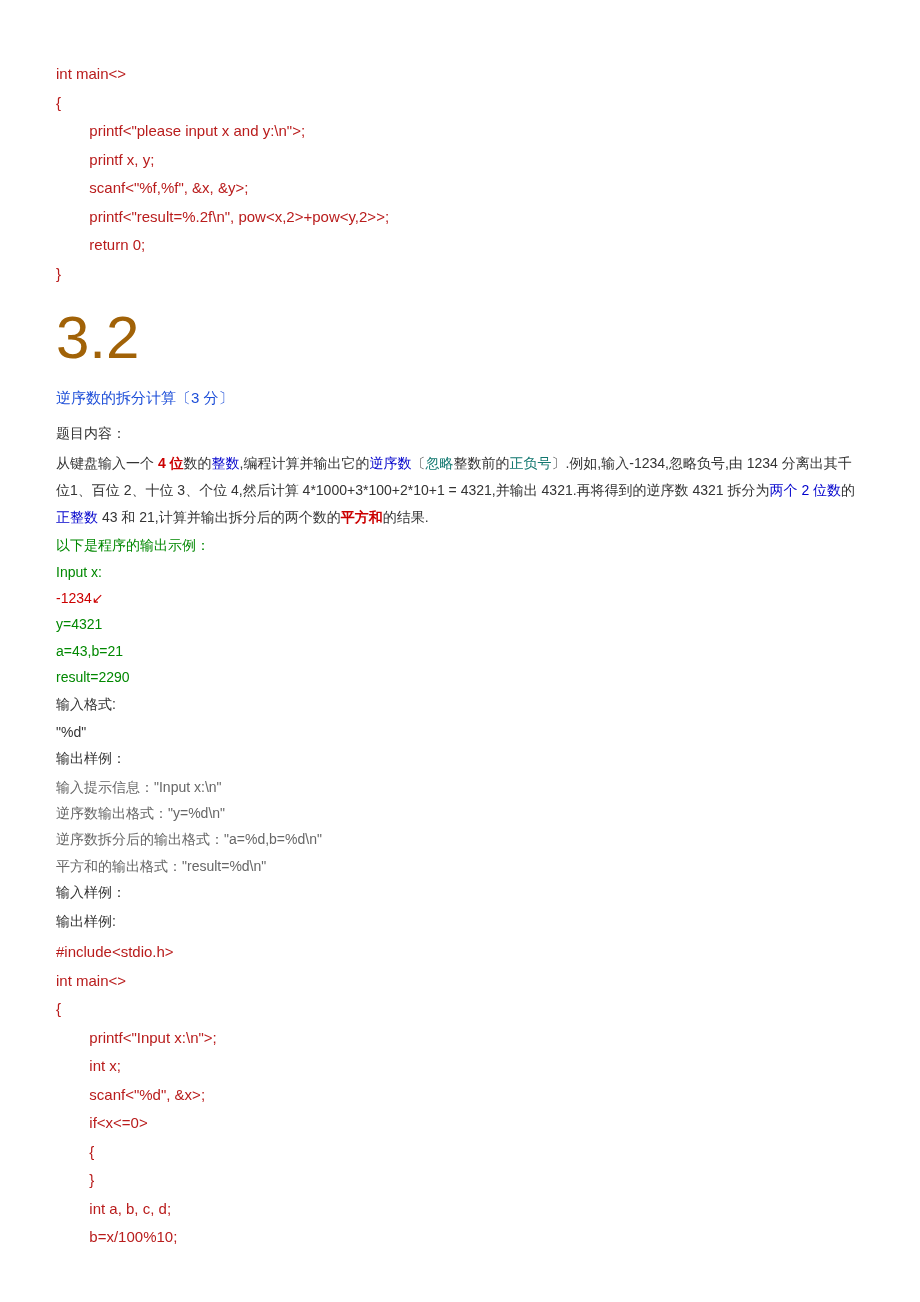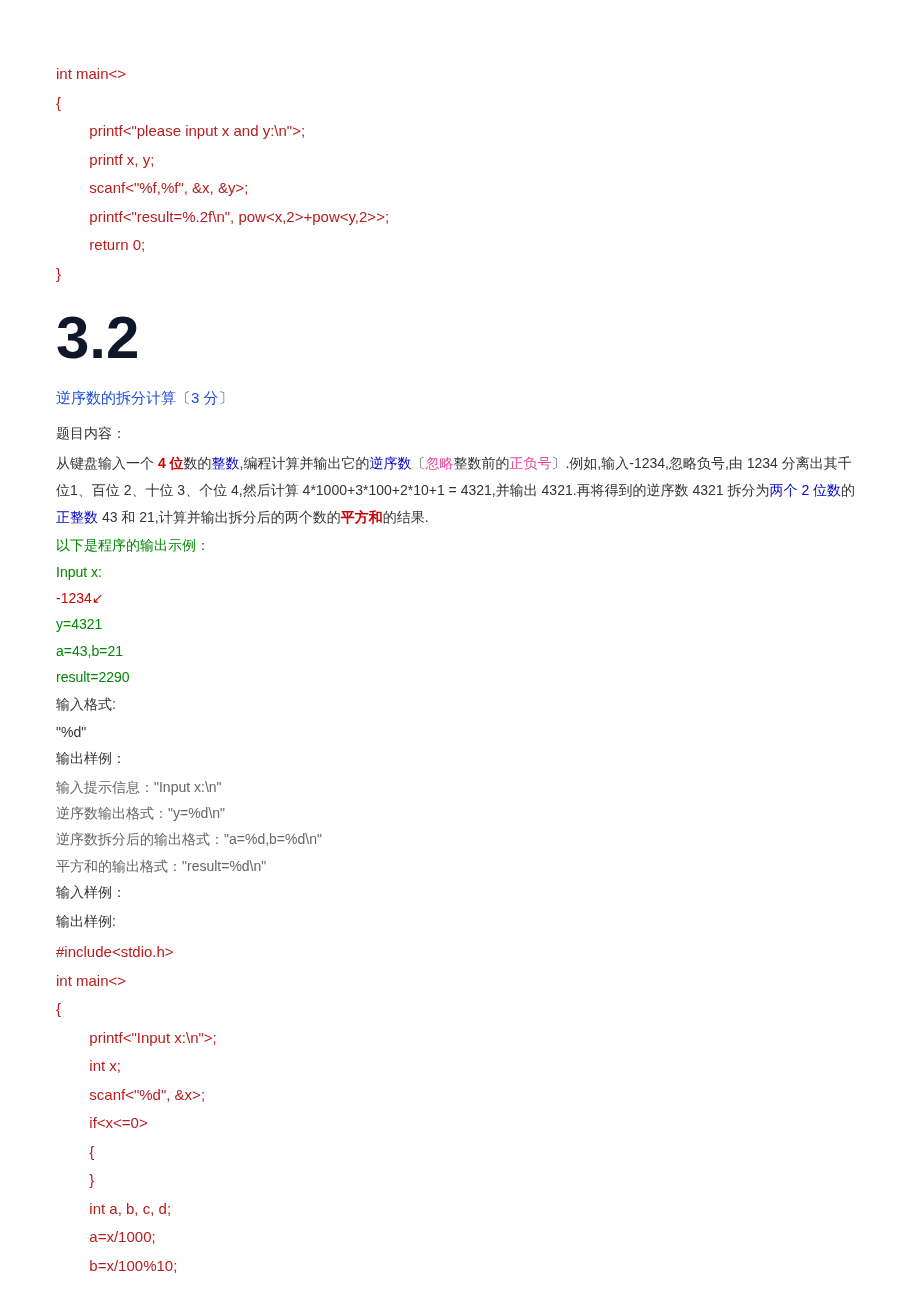--- a/index.html
+++ b/index.html
@@ -16,22 +16,22 @@
       font-size: 15px;
       color: #b91c1c;
       line-height: 1.9;
       margin-bottom: 8px;
     }
     .code-line {
       white-space: pre;
     }
     .section-num {
       font-size: 60px;
-      font-weight: bold;
-      color: #0f172a;
+      font-weight: normal;
+      color: #a16207;
       margin: 20px 0 18px 0;
       line-height: 1;
     }
     .subtitle {
       font-size: 15px;
       color: #1d4ed8;
       margin-bottom: 12px;
     }
     .label-line {
       font-size: 14px;
@@ -46,21 +46,21 @@
     }
     .red-bold {
       color: #cc0000;
       font-weight: bold;
     }
     .blue-bold {
       color: #0000cc;
       font-weight: normal;
     }
     .purple {
-      color: #ec4899;
+      color: #0f766e;
     }
     .green {
       color: #008800;
     }
     .red-example {
       color: #cc0000;
     }
     .gray {
       color: #666;
     }
@@ -121,16 +121,15 @@
   <div class="code-line">#include&lt;stdio.h&gt;</div>
   <div class="code-line">int main&lt;&gt;</div>
   <div class="code-line">{</div>
   <div class="code-line">        printf&lt;"Input x:\n"&gt;;</div>
   <div class="code-line">        int x;</div>
   <div class="code-line">        scanf&lt;"%d", &amp;x&gt;;</div>
   <div class="code-line">        if&lt;x&lt;=0&gt;</div>
   <div class="code-line">        {</div>
   <div class="code-line">        }</div>
   <div class="code-line">        int a, b, c, d;</div>
-  <div class="code-line">        a=x/1000;</div>
   <div class="code-line">        b=x/100%10;</div>
 
 </div>
 
 </body></html>

